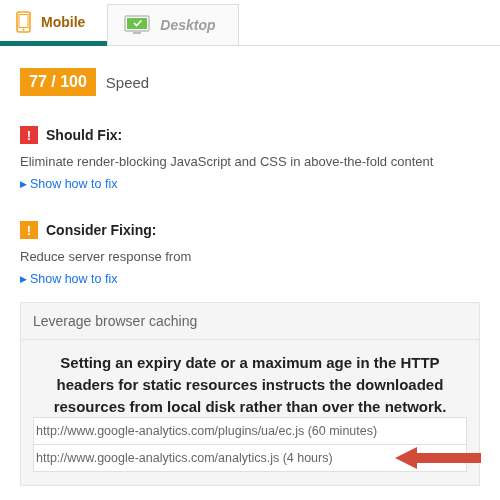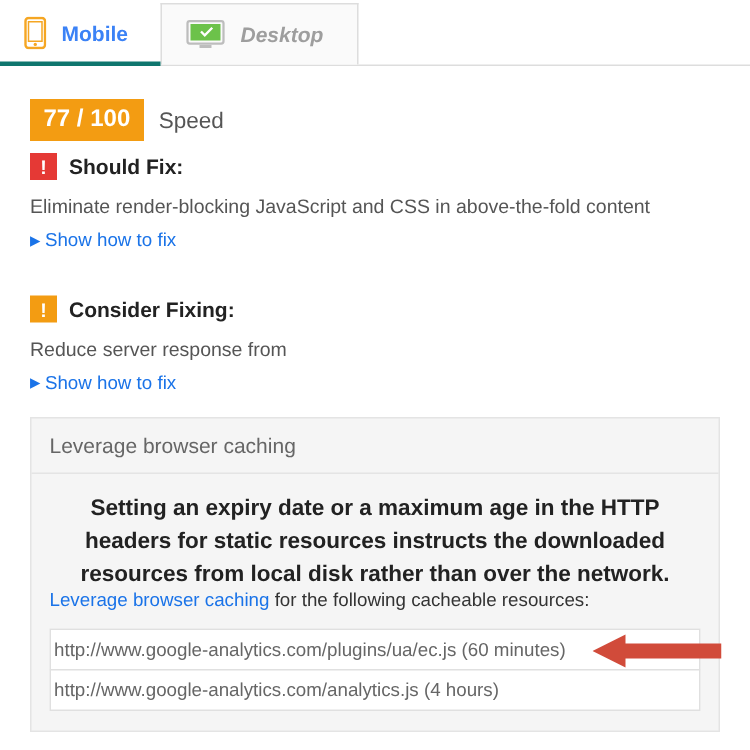--- a/index.html
+++ b/index.html
@@ -18,36 +18,36 @@
   }
   .tab {
     display: flex;
     align-items: center;
     padding: 10px 22px 10px 16px;
     cursor: pointer;
     font-size: 14px;
     font-weight: bold;
   }
   .tab.active {
-    color: #3b82f6;
-    border-bottom: 3px solid #0f766e;
+    color: #a16207;
+    border-bottom: 5px solid #0f766e;
     position: relative;
     top: 1px;
     padding-bottom: 8px;
   }
   .tab.inactive {
     color: #9e9e9e;
     border: 1px solid #ddd;
     border-bottom: none;
     background: #fafafa;
     font-style: italic;
   }
   .tab .tab-icon { margin-right: 10px; display: inline-flex; }
   .content { padding: 22px 20px 10px 20px; }
-  .score-row { display: flex; align-items: center; margin-bottom: 8px; }
+  .score-row { display: flex; align-items: center; margin-bottom: 30px; }
   .score-badge {
     background: #f39c12;
     color: #fff;
     font-weight: bold;
     font-size: 16px;
     padding: 5px 9px;
     margin-right: 10px;
   }
   .score-label { color: #555; font-size: 15px; }
   .section-head {
@@ -176,23 +176,20 @@
   <div class="rule-text">Reduce server response from</div>
   <div class="show-link" style="margin-bottom:14px">
     <span class="tri">▶</span>
     <span>Show how to fix</span>
   </div>
 
   <div class="expanded-block">
     <div class="expanded-title">Leverage browser caching</div>
     <div class="expanded-body">
       <div class="expanded-desc">Setting an expiry date or a maximum age in the HTTP headers for static resources instructs the downloaded resources from local disk rather than over the network.</div>
-      <div class="expanded-sub">
-        <span class="link-inline">Leverage browser caching</span><span> for the following cacheable resources:</span>
-      </div>
       <div class="resource-list">
         <div class="resource-row">http://www.google-analytics.com/plugins/ua/ec.js (60 minutes)</div>
         <div class="resource-row">http://www.google-analytics.com/analytics.js (4 hours)</div>
       </div>
 
       <svg class="arrow-annot" width="86" height="30" viewBox="0 0 86 30">
         <polygon points="0,15 22,4 22,10 86,10 86,20 22,20 22,26" fill="#d14b3a"></polygon>
       </svg>
     </div>
   </div>

